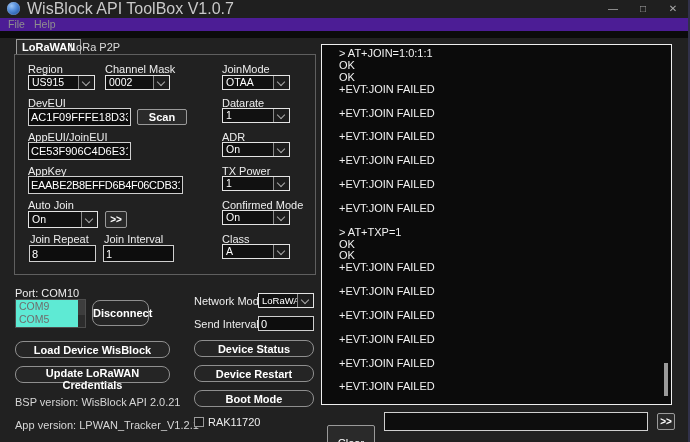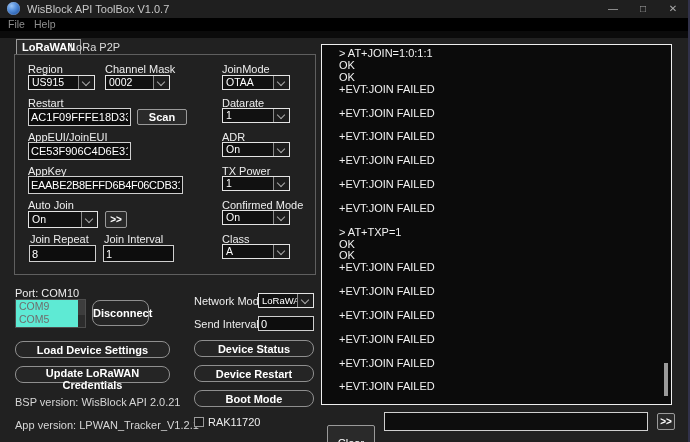--- a/index.html
+++ b/index.html
@@ -6,25 +6,25 @@
   .app{
     position:relative;width:690px;height:442px;overflow:hidden;
     background:#212121;font-family:"Liberation Sans",sans-serif;
     color:#ededed;-webkit-font-smoothing:antialiased;
   }
   
   .titlebar{position:absolute;left:0;top:0;width:100%;height:18px;background:#1f1f1f;}
   .appicon{position:absolute;left:7px;top:2px;width:13px;height:13px;border-radius:50%;
     background:radial-gradient(circle at 35% 30%, #9cc4f2 0%, #5a93dd 35%, #2f66b5 70%, #1d4a8f 100%);
     box-shadow:inset 0 0 1px #cfe2ff;}
-  .wtitle{position:absolute;left:27px;top:0;height:18px;line-height:18px;font-size:11px;color:#c9c9c9;}
+  .wtitle{position:absolute;left:27px;top:0;height:18px;line-height:18px;font-size:16px;color:#c9c9c9;}
   .winbtns{position:absolute;right:2px;top:0;height:18px;display:flex;}
   .winbtn{width:30px;height:18px;line-height:17px;text-align:center;color:#ababab;font-size:10px;cursor:default;}
   
-  .menubar{position:absolute;left:0;top:18px;width:100%;height:13px;background:#000000;}
+  .menubar{position:absolute;left:0;top:18px;width:100%;height:13px;background:#4c1d95;}
   .menuitem{position:absolute;top:0;height:13px;line-height:13px;font-size:10.5px;color:#8f8f8f;}
   .menustrip{position:absolute;left:0;top:31px;width:100%;height:7px;background:#0b0b0b;}
   
   .tab{position:absolute;height:15px;line-height:15px;font-size:11px;padding:0 5px;color:#dcdcdc;}
   .tab.active{background:#2a2a2a;border:1px solid #9c9c9c;border-bottom:none;color:#fff;font-weight:bold;}
   
   .groupbox{position:absolute;left:14px;top:54px;width:300px;height:219px;border:1px solid #5f5f5f;}
   
   .lbl{position:absolute;font-size:11px;color:#ededed;white-space:nowrap;}
   .field{position:absolute;background:#0d0d0d;border:1px solid #cfcfcf;color:#fff;
@@ -98,21 +98,21 @@
       </span>
   </div>
   <span class="lbl" style="left:222px;top:63px">JoinMode</span>
   <div class="combo" style="left:222px;top:75px;width:68px">
     <span class="cv">OTAA</span>
     <span class="ca">
         <i></i>
       </span>
   </div>
 
-  <span class="lbl" style="left:28px;top:97px">Restart</span>
+  <span class="lbl" style="left:28px;top:97px">DevEUI</span>
   <input class="field" style="left: 28px; top: 108px; width: 103px; height: 18px;" value="AC1F09FFFE18D335">
   <button class="btn" style="left:137px;top:109px;width:50px;height:16px">Scan</button>
   <span class="lbl" style="left:222px;top:97px">Datarate</span>
   <div class="combo" style="left:222px;top:108px;width:68px">
     <span class="cv">1</span>
     <span class="ca">
         <i></i>
       </span>
   </div>
 
@@ -166,21 +166,21 @@
 
   <span class="lbl" style="left:15px;top:287px">Port: COM10</span>
   <div class="listbox">
     <div class="item">COM9</div>
     <div class="item">COM5</div>
     <div class="list-sb">
         <div class="thumb"></div>
       </div>
   </div>
   <button class="btn bigbtn" style="left:92px;top:300px;width:57px;height:26px">Disconnect</button>
-  <button class="btn bigbtn" style="left:15px;top:341px;width:155px;height:17px">Load Device Settings</button>
+  <button class="btn bigbtn" style="left:15px;top:341px;width:155px;height:17px">Load Device WisBlock</button>
   <button class="btn bigbtn" style="left:15px;top:366px;width:155px;height:17px">Update LoRaWAN Credentials</button>
   <span class="lbl muted" style="left:15px;top:396px">BSP version: WisBlock API 2.0.21</span>
   <span class="lbl muted" style="left:15px;top:419px">App version: LPWAN_Tracker_V1.2.1</span>
 
   <span class="lbl" style="left:194px;top:295px">Network Mode</span>
   <div class="combo" style="left:258px;top:293px;width:56px">
     <span class="cv" style="font-size:9.5px">LoRaWAN</span>
     <span class="ca">
         <i></i>
       </span>

